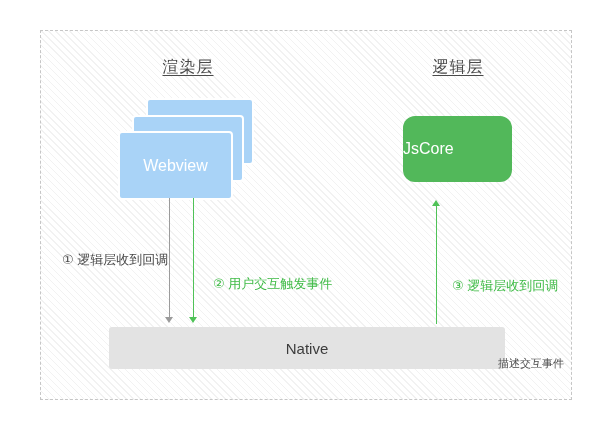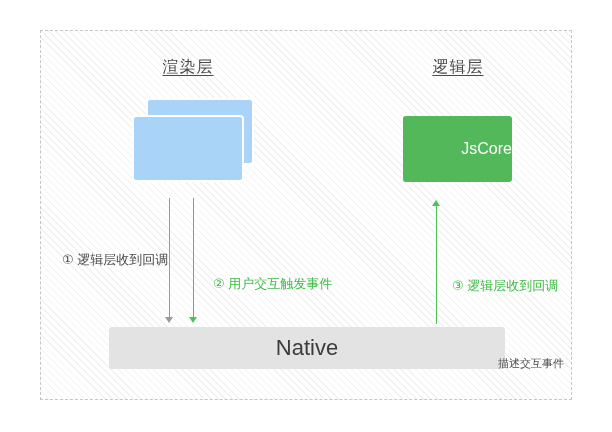--- a/index.html
+++ b/index.html
@@ -51,32 +51,32 @@
   .card-front {
     left: 77px; top: 100px; width: 115px; height: 69px;
     display: flex; align-items: center; justify-content: center;
     color: #ffffff; font-size: 16px;
   }
 
   .jscore-box {
     position: absolute;
     left: 362px; top: 85px; width: 109px; height: 66px;
     background: #52b85a;
-    border-radius: 3px;
-    display: flex; align-items: center; justify-content: flex-end;
+    border-radius: 12px;
+    display: flex; align-items: center; justify-content: flex-start;
     color: #ffffff; font-size: 16px;
   }
 
   .native-bar {
     position: absolute;
     left: 68px; top: 296px; width: 396px; height: 42px;
     background: #e3e3e3;
     border-radius: 3px;
     display: flex; align-items: center; justify-content: center;
-    color: #3c3c3c; font-size: 22px;
+    color: #3c3c3c; font-size: 15px;
   }
 
   
   .arrow-line { position: absolute; width: 1px; }
   .arrow-head { position: absolute; width: 0; height: 0; }
 
   .line-gray   { left: 128px; top: 167px; height: 120px; background: #9b9b9b; }
   .head-gray   { left: 124px; top: 286px;
                  border-left: 4px solid transparent; border-right: 4px solid transparent;
                  border-top: 6px solid #9b9b9b; }
@@ -108,20 +108,23 @@
 <body>
 
 <div class="frame">
 
   <div class="layer-title title-render">渲染层</div>
 
   <div class="layer-title title-logic">逻辑层</div>
 
   <div class="card card-back"></div>
   <div class="card card-mid"></div>
+  <div class="card card-front">
+    <span>Webview</span>
+  </div>
 
   <div class="jscore-box">
     <span>JsCore</span>
   </div>
 
   <div class="arrow-line line-gray"></div>
   <div class="arrow-head head-gray"></div>
 
   <div class="arrow-line line-green-down"></div>
   <div class="arrow-head head-green-down"></div>

